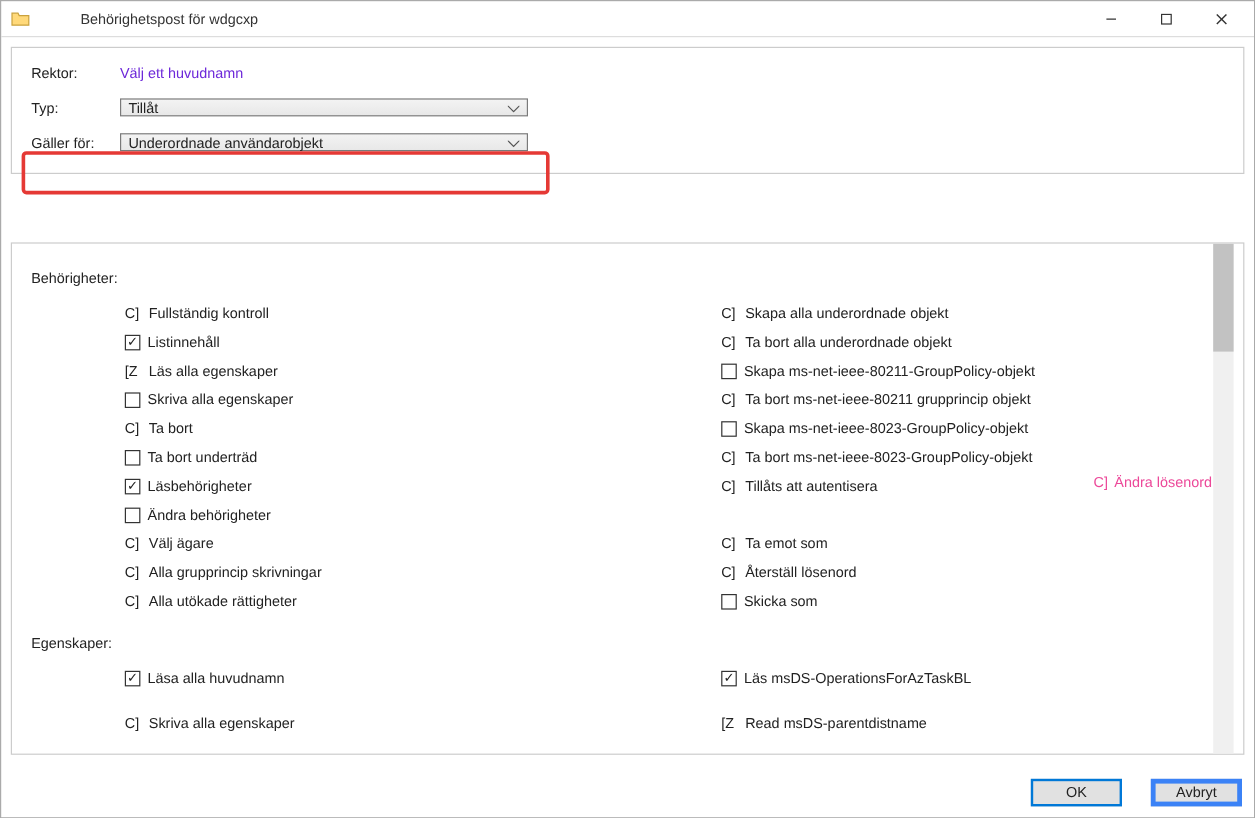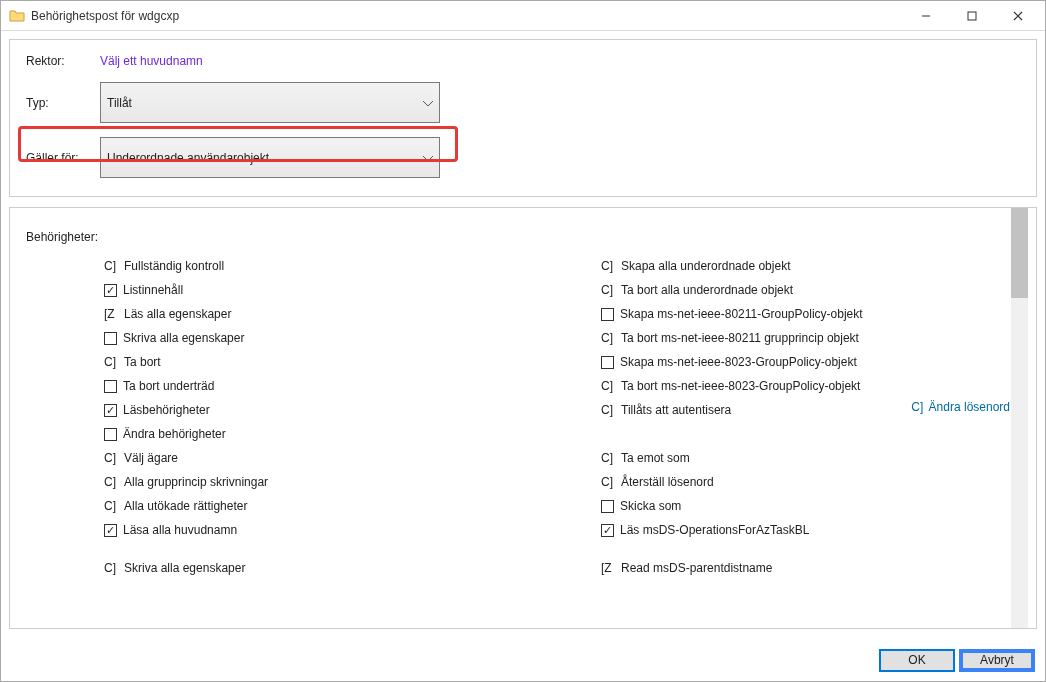--- a/index.html
+++ b/index.html
@@ -1,51 +1,51 @@
 <!DOCTYPE html>
 <html><head>
 <meta charset="utf-8">
 <style>
   * { box-sizing: border-box; font-family: "Segoe UI", Tahoma, sans-serif; font-size: 12px; }
   body { margin: 0; background: #fff; width: 1046px; height: 682px; overflow: hidden; }
   .window { width: 1046px; height: 682px; border: 1px solid #aaa; display: flex; flex-direction: column; background: #fff; }
-  .titlebar { height: 30px; display: flex; align-items: center; padding: 0 4px 0 8px; border-bottom: 1px solid #ddd; }
+  .titlebar { height: 30px; display: flex; align-items: center; padding: 0 4px 0 8px; border-bottom: 1px solid #ddd; gap: 36px; }
   .titlebar .ticon { width: 16px; height: 16px; margin-right: 6px; display:flex; align-items:center; justify-content:center; }
   .titlebar .title { flex: 1; color: #333; }
   .winbtns { display: flex; }
   .winbtn { width: 46px; height: 30px; display: flex; align-items: center; justify-content: center; color: #333; }
   .content { flex: 1; display: flex; flex-direction: column; padding: 8px 8px 0 8px; overflow: hidden; }
   .panel { border: 1px solid #ccc; padding: 14px 16px; margin-bottom: 10px; position: relative; background:#fff; }
   .panel.flex { flex: 1; overflow: hidden; }
   .row { display: flex; align-items: center; margin-bottom: 14px; }
   .row:last-child { margin-bottom: 0; }
   .row .lbl { width: 74px; color: #222; }
   .row .val { color: #6d28d9; }
-  .dd { width: 340px; height: 41px; border: 1px solid #7a7a7a; background: linear-gradient(#f3f3f3,#e8e8e8); display: flex; align-items: center; padding: 0 6px; color: #222; position: relative; }
+  .dd { width: 340px; height: 15px; border: 1px solid #7a7a7a; background: linear-gradient(#f3f3f3,#e8e8e8); display: flex; align-items: center; padding: 0 6px; color: #222; position: relative; }
   .dd .caret { margin-left: auto; }
   .highlight { position: absolute; border: 3px solid #e53935; border-radius: 4px; pointer-events: none; }
 
   .scrollwrap { position:absolute; top:0; right:8px; bottom:0; width:17px; background:#f0f0f0; display:flex; flex-direction:column; align-items:stretch; }
   .scrollthumb { background:#c2c2c2; width:100%; }
   .scrollspace { flex:1; }
 
   .section-label { color:#222; margin: 8px 0 10px 0; }
 
   .cols { display:flex; }
   .col { flex:1; }
   .col .item { display:flex; align-items:center; height: 24px; padding-left: 78px; color:#222; }
   .cb { width:13px; height:13px; border:1px solid #333; margin-right:6px; display:flex; align-items:center; justify-content:center; flex:0 0 13px; }
   .cb.checked::after { content:"✓"; font-size:11px; line-height:11px; color:#222; }
   .cbtxt { white-space:nowrap; }
   
   .glyph { width: auto; min-width:18px; margin-right:2px; font-family: "Segoe UI", sans-serif; }
 
-  .overflow-right { position:absolute; right: 26px; top: 218px; color:#0369a1; white-space:nowrap; }
-
-  .footer { height: 42px; border-top: 0; display:flex; align-items:center; justify-content:flex-end; padding: 0 10px; gap:4px; }
+  .overflow-right { position:absolute; right: 26px; top: 218px; color:#ec4899; white-space:nowrap; }
+
+  .footer { height: 42px; border-top: 0; display:flex; align-items:center; justify-content:flex-end; padding: 0 10px; gap:24px; }
   .btn { min-width:76px; height:23px; border:4px solid #3b82f6; background:#e1e1e1; display:flex; align-items:center; justify-content:center; color:#222; }
   .btn.primary { border:2px solid #0078d7; background:#e1e1e1; }
 </style>
 </head>
 <body>
 
 <div class="window">
 
   <div class="titlebar">
     <span class="ticon">
@@ -95,21 +95,21 @@
         <div class="dd">
           <span>Underordnade användarobjekt</span>
           <span class="caret"><svg width="10" height="6">
                 <path d="M0 0 L5 5 L10 0" fill="none" stroke="#555"></path>
               </svg></span>
         </div>
       </div>
       <div class="highlight" style="left:8px; top:86px; width:440px; height:36px;"></div>
     </div>
 
-    <div class="panel flex" style="position:relative;">
+    <div class="panel flex" style="position:relative;margin-top:47px;">
       <div class="scrollwrap">
         <div class="scrollthumb" style="height:90px; margin-top:0;"></div>
         <div class="scrollspace"></div>
       </div>
 
       <div class="section-label">Behörigheter:</div>
 
       <div class="cols">
         <div class="col" id="perm-left">
             <div class="item">
@@ -200,20 +200,21 @@
               <span class="cbtxt">Skicka som</span>
             </div>
           </div>
       </div>
 
       <div class="overflow-right" style="top:192px;">
         <span class="glyph">C]</span>
         <span class="cbtxt">Ändra lösenord</span>
       </div>
 
+      <div class="section-label" style="margin-top:16px;">Egenskaper:</div>
 
       <div class="cols">
         <div class="col" id="prop-left">
             <div class="item">
               <span class="cb checked"></span>
               <span class="cbtxt">Läsa alla huvudnamn</span>
             </div>
             <div class="item" style="height: 14px;"></div>
             <div class="item">
               <span class="glyph">C]</span>

